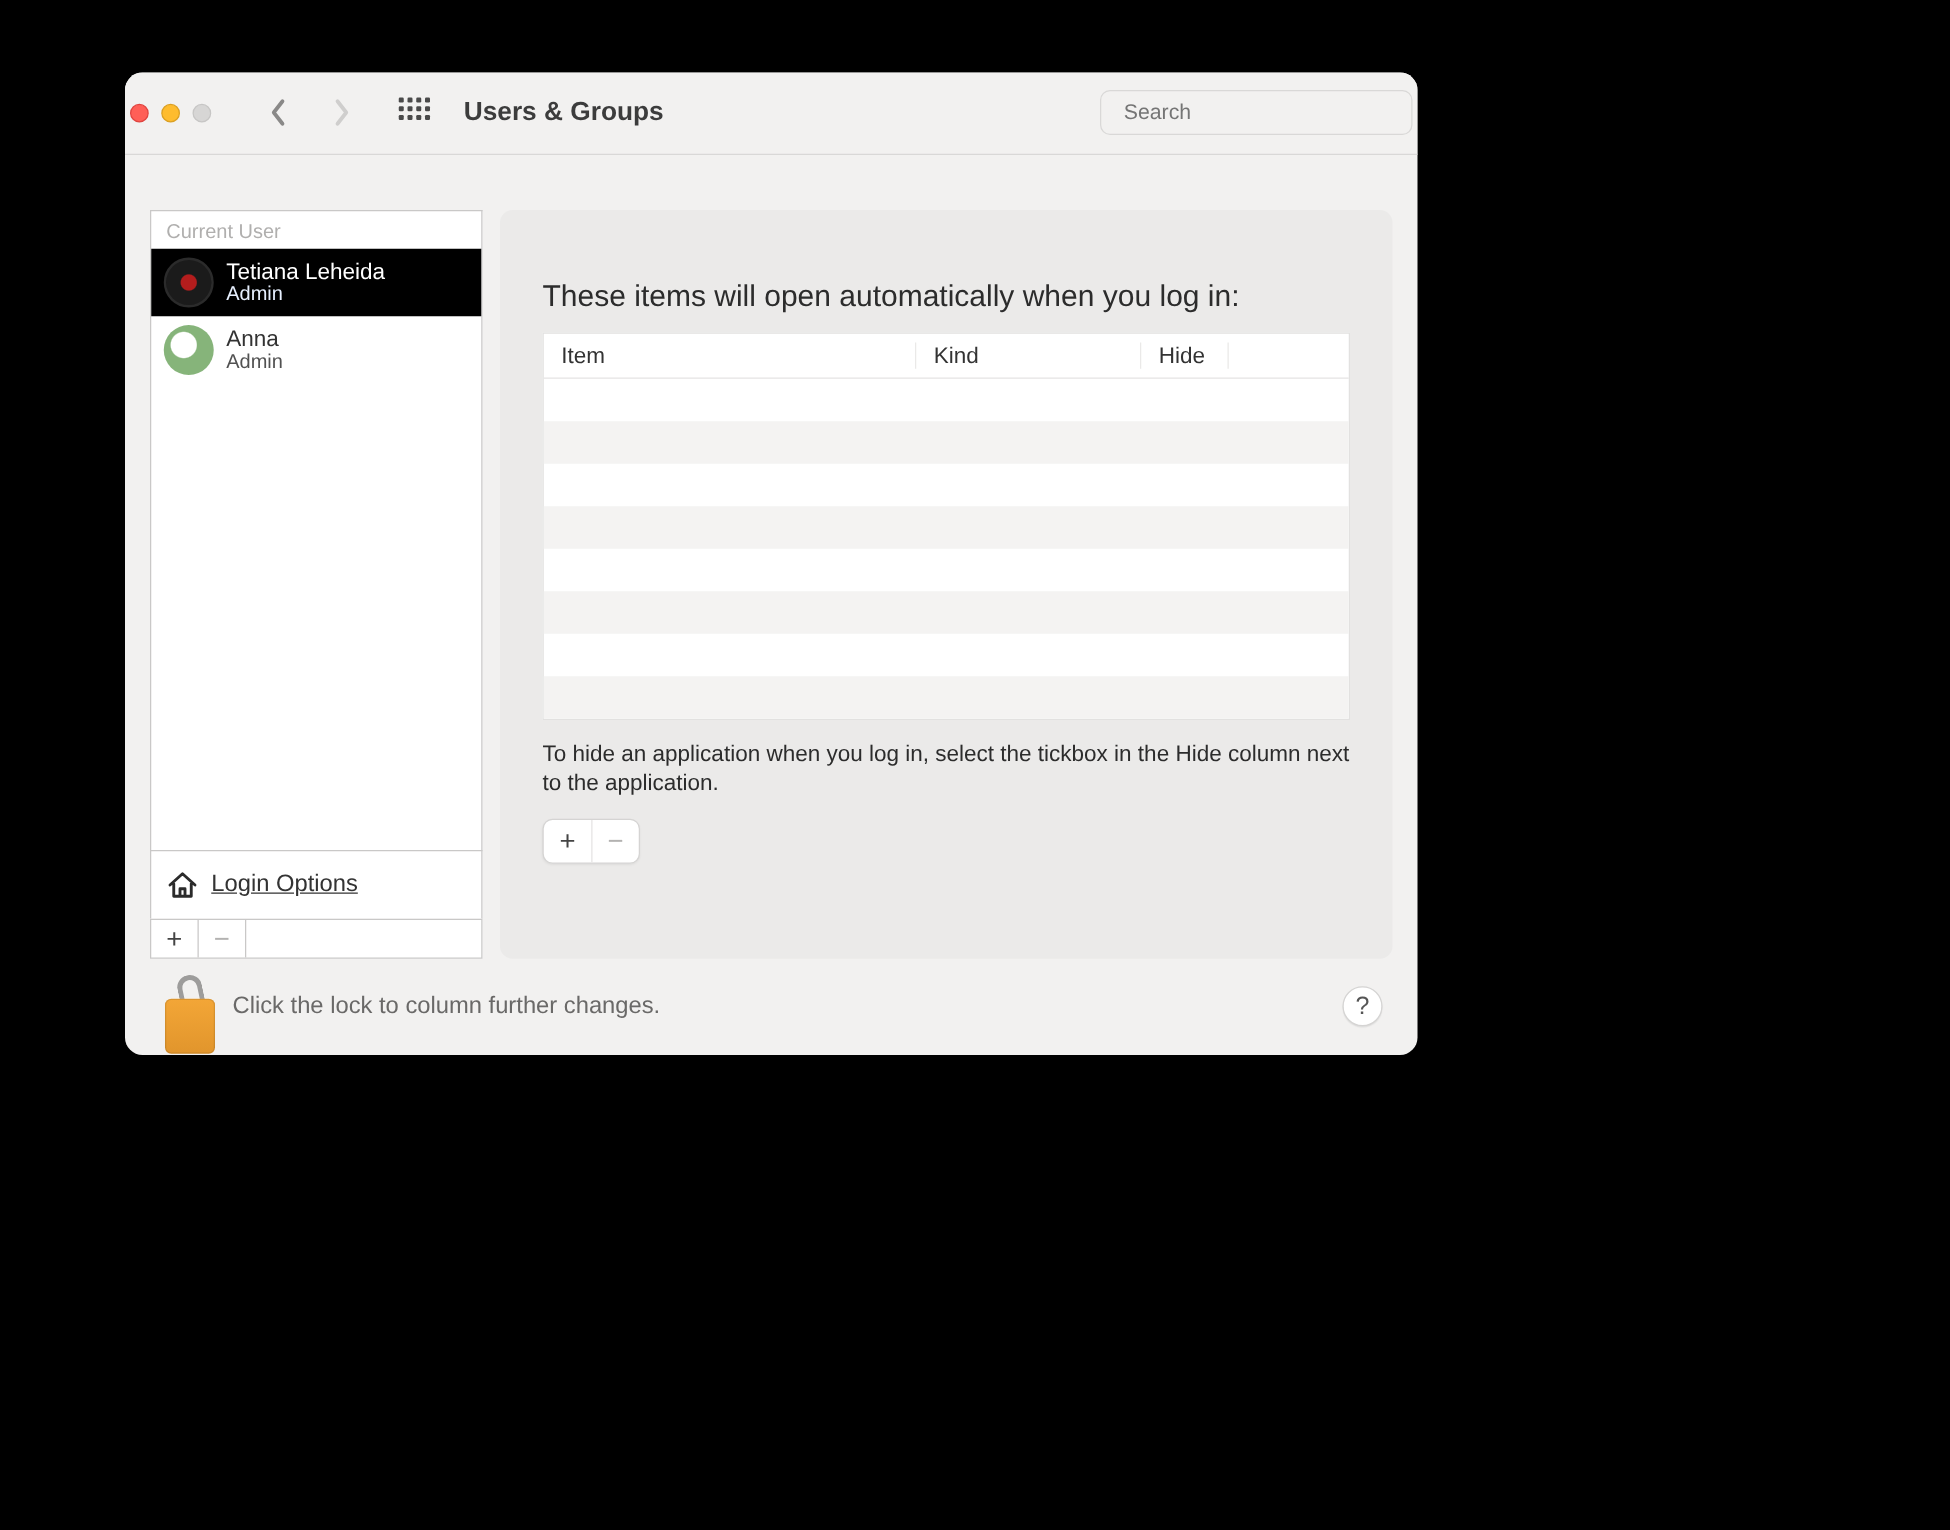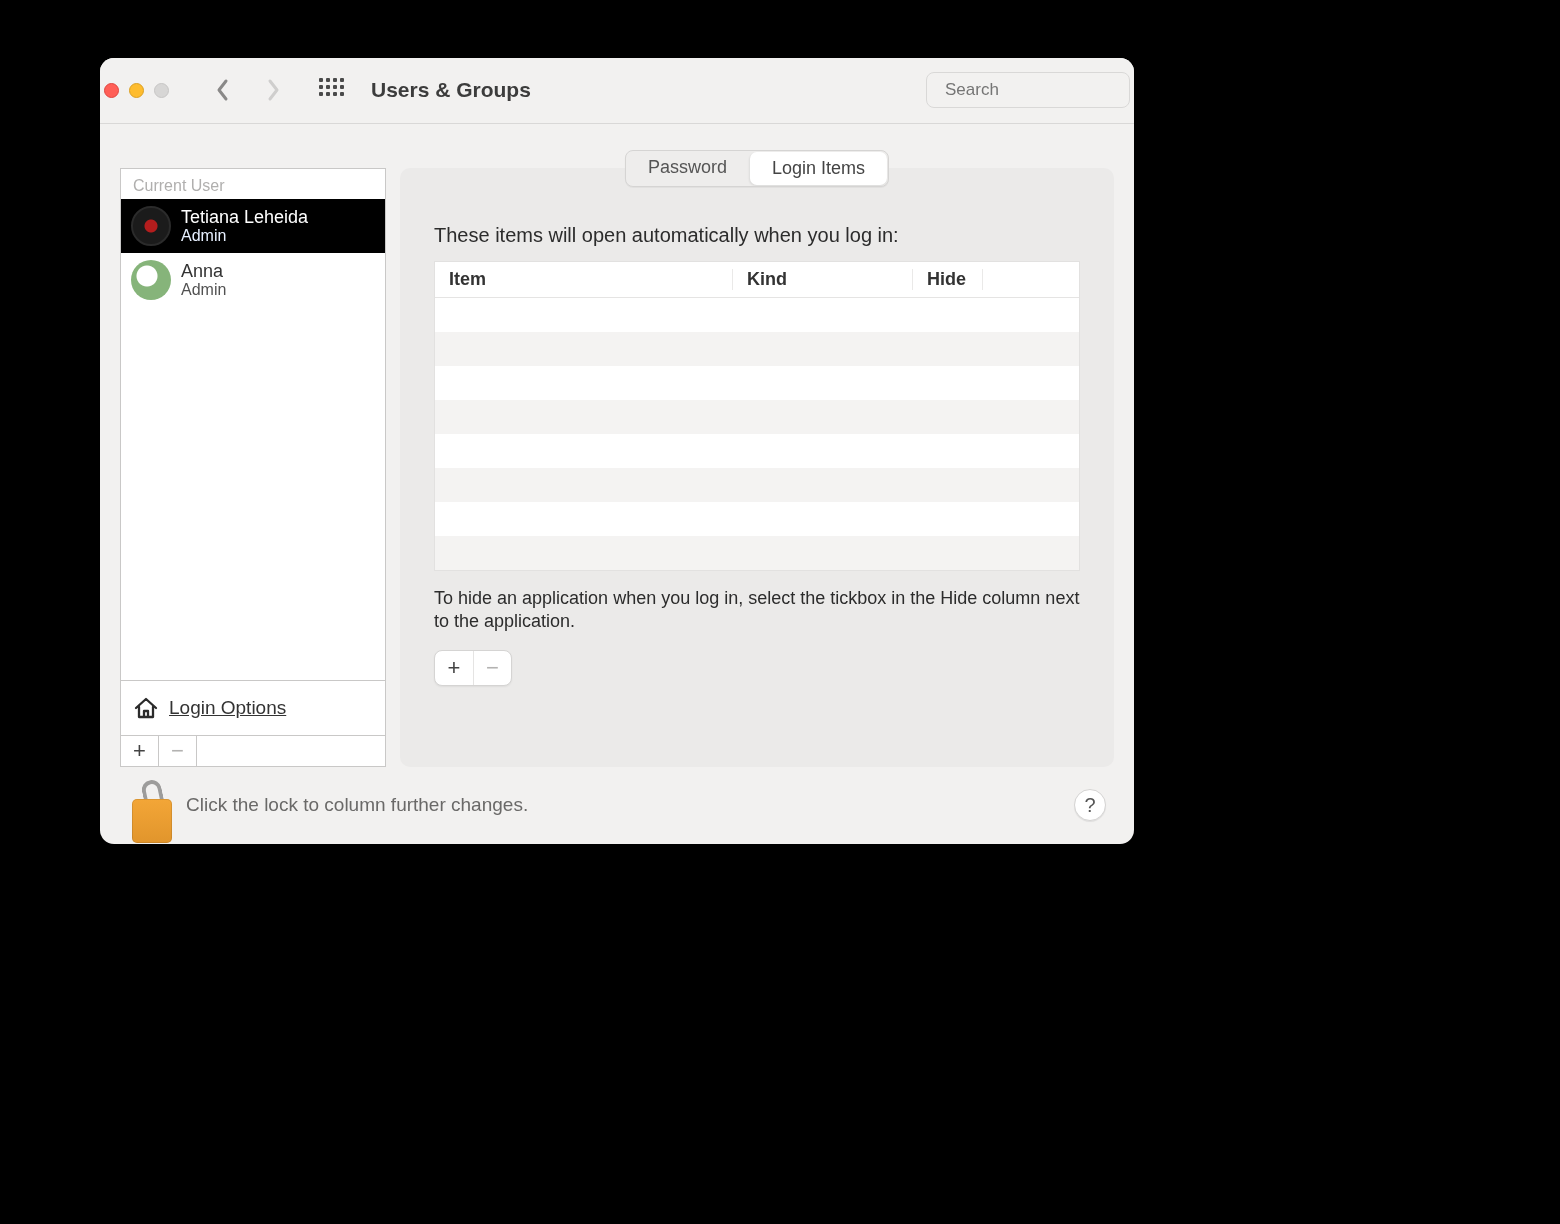--- a/index.html
+++ b/index.html
@@ -50,21 +50,21 @@
     gap:3px;
     margin-left:10px; margin-right:6px;
   }
   .grid-icon span { background:#4a4a4a; border-radius:1px; }
 
   .title { font-size:21px; font-weight:700; color:#3c3c3c; flex:0 0 auto; }
 
   .spacer { flex:1 1 auto; }
 
   .search {
-    width:204px; height:36px;
+    width:250px; height:36px;
     border:1px solid #d9d8d7; border-radius:8px;
     background:#fff0;
     display:flex; align-items:center; padding:0 10px; gap:8px;
   }
   .search input { border:0; outline:0; background:transparent; font-size:17px; color:#555; flex:1; }
 
   
   .body {
     flex:1; display:flex; padding:44px 20px 0 20px; gap:14px;
   }
@@ -107,26 +107,26 @@
   }
   .tabs {
     position:absolute; top:-18px; left:50%; transform:translateX(-50%);
     display:flex; border:1px solid #d5d4d3; border-radius:8px; overflow:hidden;
     background:#eeedec; box-shadow:0 1px 0 rgba(0,0,0,.04);
   }
   .tab { padding:6px 22px; font-size:18px; color:#444; }
   .tab.active { background:#fff; border-radius:7px; margin:1px; box-shadow:0 1px 2px rgba(0,0,0,.08); }
   .tab.inactive { color:#555; }
 
-  .main h2 { font-weight:400; font-size:20px; color:#2c2c2c; margin-top:56px; margin-bottom:14px; }
+  .main h2 { font-weight:400; font-size:24px; color:#2c2c2c; margin-top:56px; margin-bottom:14px; }
 
   .table {
     border:1px solid #e2e1e0; background:#fff; height:310px; display:flex; flex-direction:column;
   }
-  .thead { display:flex; height:36px; align-items:center; font-size:18px; color:#333; border-bottom:1px solid #e5e4e3;font-weight:bold;}
+  .thead { display:flex; height:36px; align-items:center; font-size:18px; color:#333; border-bottom:1px solid #e5e4e3;}
   .th { padding:0 14px; border-right:1px solid #eae9e8; }
   .th.item { flex:0 0 298px; }
   .th.kind { flex:0 0 180px; }
   .th.hide { flex:0 0 70px; }
   .th.end  { flex:1; border-right:0; }
   .tbody { flex:1; display:flex; flex-direction:column; }
   .trow { height:34px; }
   .trow:nth-child(even) { background:#f4f3f2; }
 
   .hint { font-size:18px; color:#2c2c2c; margin-top:16px; line-height:1.3; }
@@ -236,24 +236,20 @@
         <span>Login Options</span>
       </div>
       <div class="sidebar-buttons">
         <div class="sq">+</div>
         <div class="sq" style="color:#b3b2b1;">−</div>
         <div class="sq"></div>
       </div>
     </div>
 
     <div class="main">
-      <div class="tabs">
-        <div class="tab inactive">Password</div>
-        <div class="tab active">Login Items</div>
-      </div>
 
       <h2>These items will open automatically when you log in:</h2>
 
       <div class="table">
         <div class="thead">
           <div class="th item">Item</div>
           <div class="th kind">Kind</div>
           <div class="th hide">Hide</div>
           <div class="th end"></div>
         </div>

